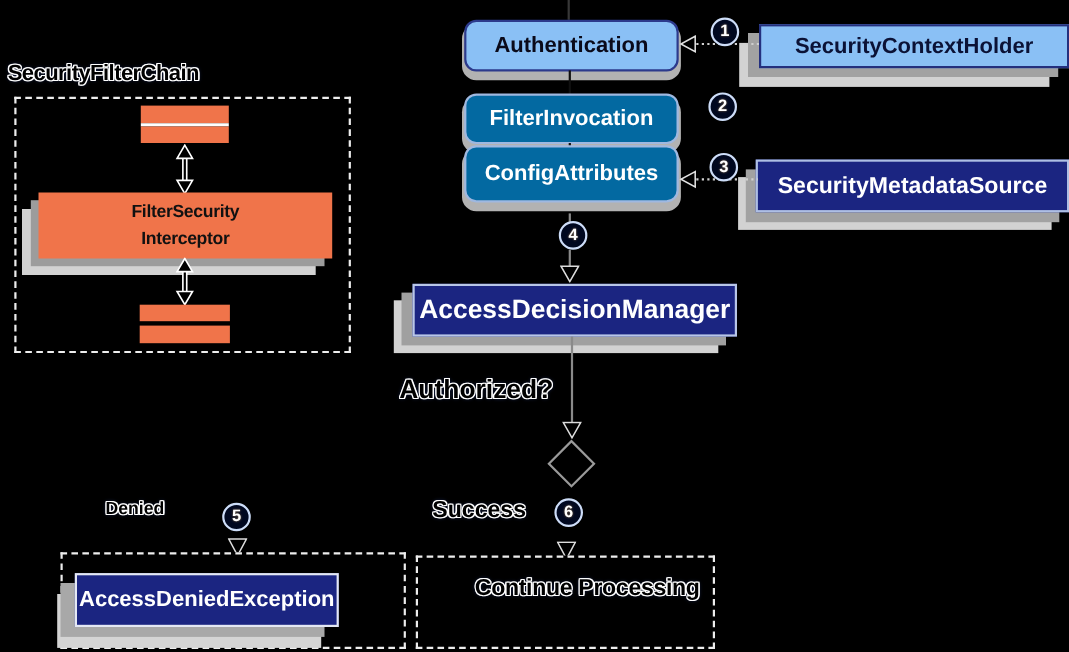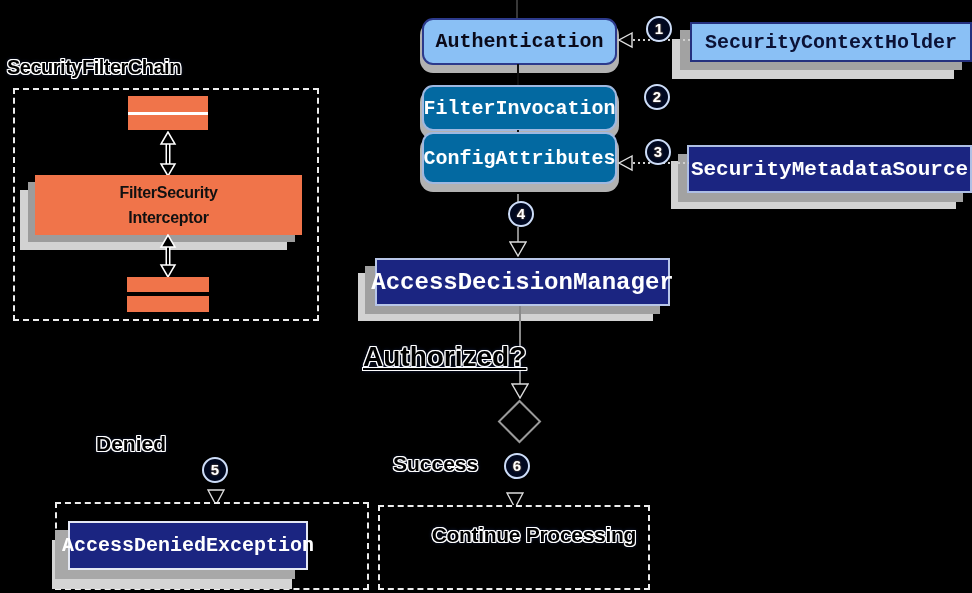--- a/index.html
+++ b/index.html
@@ -8,21 +8,21 @@
 
   
   .outlined{
     color:#000;font-weight:bold;white-space:nowrap;
     text-shadow:-1px -1px 0 #fff,1px -1px 0 #fff,-1px 1px 0 #fff,1px 1px 0 #fff,
                 -1px 0 0 #fff,1px 0 0 #fff,0 -1px 0 #fff,0 1px 0 #fff,
                 0 0 4px rgba(80,120,255,.45);
   }
 
   
-  .serifLabel{font-family:Liberation Mono, monospace;font-weight:bold;text-align:center;}
+  .serifLabel{font-family:Liberation Sans, sans-serif;font-weight:bold;text-align:center;}
 
   
   .roundBox{
     width:195px;height:47px;border-radius:11px;box-sizing:border-box;
     display:flex;align-items:center;justify-content:center;
     box-shadow:0 6px 0 2px #b2b2b2;
     font-size:20px;
   }
   .lightBox{background:#8ac0f5;border:2px solid #2c3a8c;color:#0a0a1a;}
   .navyRound{background:#0369a1;border:2px solid #9fb8e0;color:#fff;}
@@ -153,25 +153,25 @@
 <div class="abs rectBox serifLabel" style="left:375px;top:258px;width:295px;height:48px;background:#1b2581;border:2px solid #b8c6e8;color:#fff;font-size:24px;
             box-shadow:-10px 8px 0 #a0a0a0,-17px 15px 0 #d2d2d2;">
   <span>AccessDecisionManager</span>
 </div>
 
 <div class="abs lightLine" style="left:519px;top:306px;height:78px;"></div>
 <svg class="abs" style="left:511px;top:383px;" width="18" height="16" viewBox="0 0 18 16">
   <polygon points="1,1 17,1 9,15" fill="#000" stroke="#dcdcdc" stroke-width="1.4"></polygon>
 </svg>
 
-<div class="abs outlined" style="left:363px;top:341px;font-size:28px;text-decoration:underline;">Authorized?</div>
+<div class="abs outlined" style="left:363px;top:341px;font-size:24px;">Authorized?</div>
 
 <div class="abs diamond" style="left:504px;top:406px;"></div>
 
-<div class="abs outlined" style="left:96px;top:432px;font-size:21px;">Denied</div>
+<div class="abs outlined" style="left:96px;top:454px;font-size:16px;">Denied</div>
 <div class="abs stepCircle" style="left:202px;top:457px;">
   <span>5</span>
 </div>
 
 <div class="abs outlined" style="left:393px;top:452px;font-size:21px;">Success</div>
 <div class="abs stepCircle" style="left:504px;top:453px;">
   <span>6</span>
 </div>
 
 <svg class="abs" style="left:207px;top:489px;" width="18" height="17" viewBox="0 0 18 17">

